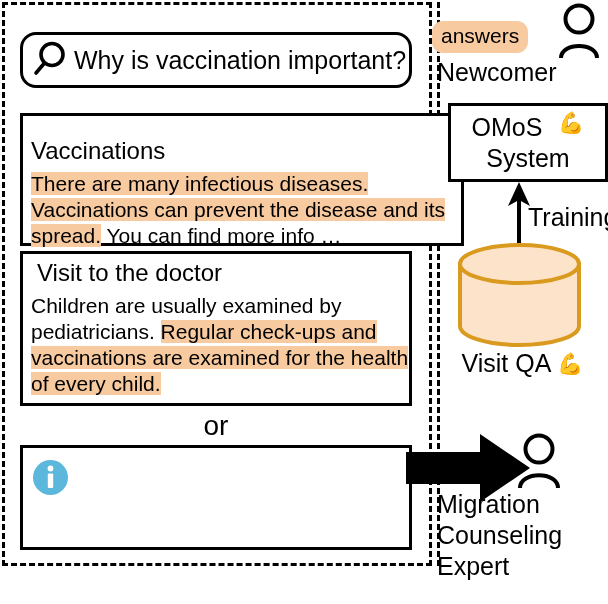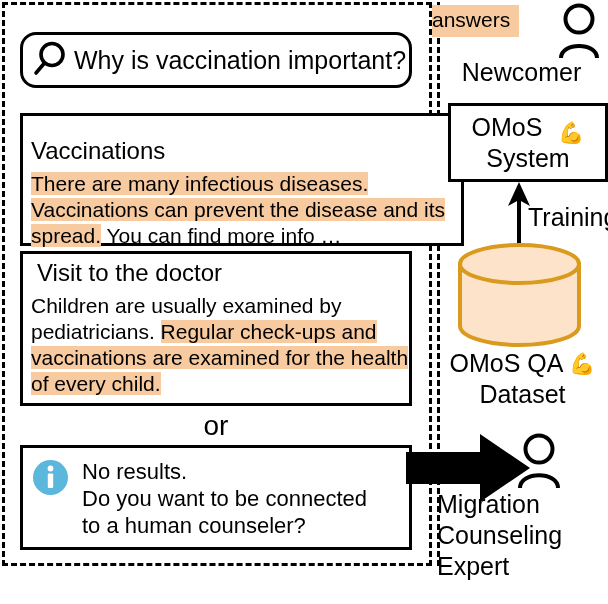--- a/index.html
+++ b/index.html
@@ -124,57 +124,58 @@
   #no-results-text {
     margin-left: 14px;
     font-size: 22px;
     line-height: 27px;
   }
 
   
   #answers-chip {
     position: absolute;
     left: 432px;
-    top: 5px;
+    top: 21px;
     background: #f8caa0;
     font-size: 21px;
     line-height: 28px;
-    padding: 1px 9px 3px 0;
+    padding: 1px 9px 3px 9px;
+    border-radius: 11px;
   }
   #newcomer-person {
     position: absolute;
     left: 557px;
     top: 2px;
   }
   #newcomer-label {
     position: absolute;
     left: 437px;
     top: 58px;
     width: 171px;
-    text-align: center;
+    text-align: left;
     font-size: 25px;
     padding-right: 2px;
     box-sizing: border-box;
   }
 
   #omos-system-box {
     left: 448px;
     top: 103px;
     width: 160px;
     height: 79px;
     display: flex;
     flex-direction: column;
     align-items: center;
     justify-content: center;
   }
   .sys-line {
     font-size: 25px;
     line-height: 31px;
     display: flex;
-    align-items: flex-end;
+    align-items: flex-start;
     white-space: nowrap;
     gap: 10px;
   }
   .emoji {
     font-size: 21px;
     line-height: 1;
     margin-left: 6px;
   }
 
   #training-arrow {
@@ -269,25 +270,20 @@
   <div id="or-label">or</div>
 
   <div id="no-results-card" class="card">
     <span id="info-icon-wrap">
       <svg width="35" height="35" viewBox="0 0 35 35">
         <circle cx="17.5" cy="17.5" r="17.5" fill="#5bb7db"></circle>
         <circle cx="17.5" cy="8.5" r="2.9" fill="#ffffff"></circle>
         <rect x="14.8" y="13.6" width="5.4" height="14.5" rx="1" fill="#ffffff"></rect>
       </svg>
     </span>
-    <div id="no-results-text">
-      <div>No results.</div>
-      <div>Do you want to be connected</div>
-      <div>to a human counseler?</div>
-    </div>
   </div>
 
   <div id="answers-chip">answers</div>
 
   <span id="newcomer-person">
     <svg width="51" height="56" viewBox="0 0 51 56">
       <circle cx="22" cy="17" r="13.5" fill="none" stroke="#000" stroke-width="4"></circle>
       <path d="M4 56 C4 40 40 40 40 56" fill="none" stroke="#000" stroke-width="4"></path>
     </svg>
   </span>
@@ -310,24 +306,23 @@
   <div id="training-label">Training</div>
 
   <span id="dataset-cylinder">
     <svg width="125" height="106" viewBox="0 0 125 106">
       <path d="M3 22 L3 84 A59.5 19 0 0 0 122 84 L122 22 Z" fill="#fce3ca" stroke="#d99a1e" stroke-width="4"></path>
       <ellipse cx="62.5" cy="22" rx="59.5" ry="19" fill="#fce3ca" stroke="#d99a1e" stroke-width="4"></ellipse>
     </svg>
   </span>
   <div id="dataset-label">
     <div class="dl-line">
-      <span>OMoS QA</span>
+      <span>Visit QA</span>
       <span class="emoji">💪</span>
     </div>
-    <div>Dataset</div>
   </div>
 
   <span id="big-arrow">
     <svg width="124" height="72" viewBox="0 0 124 72">
       <polygon points="0,20 74,20 74,2 124,36 74,70 74,52 0,52" fill="#000"></polygon>
     </svg>
   </span>
 
   <span id="expert-person">
     <svg width="58" height="56" viewBox="0 0 58 56">

